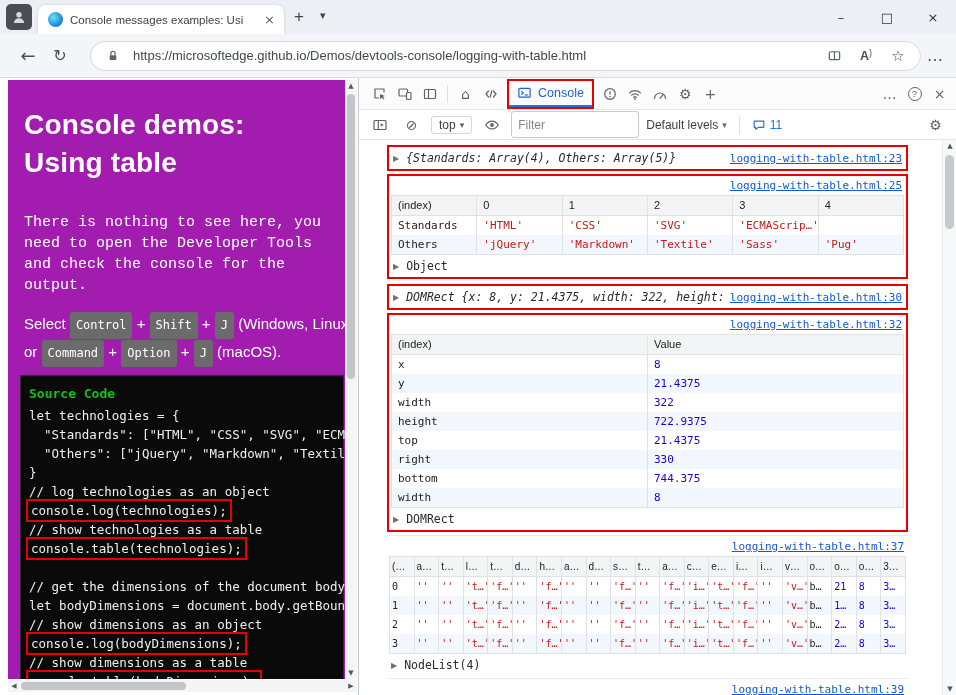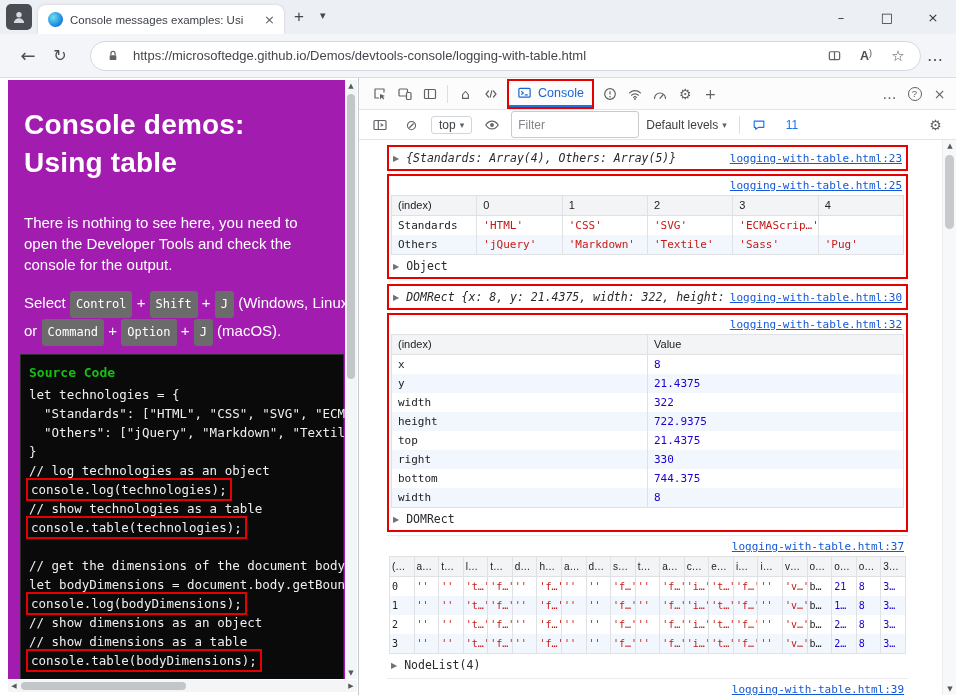--- a/index.html
+++ b/index.html
@@ -29,21 +29,21 @@
 .pill-ic{display:flex;align-items:center;justify-content:center;width:24px;height:24px;color:#4a4e55;}
 .read-aloud{font-size:12.5px;color:#4a4e55;font-weight:bold;}
 .read-aloud .paren{font-size:9px;position:relative;top:-3px;font-weight:normal;}
 .star{font-size:15px;color:#4a4e55;font-family:"DejaVu Sans",sans-serif;}
 .nav-more{margin:0 12px 0 6px;font-size:16px;color:#4a4e55;letter-spacing:1px;font-family:"DejaVu Sans",sans-serif;}
 
 
 .page-area{position:absolute;top:78px;left:0;width:358px;bottom:0;background:#fff;}
 .page-dark{position:absolute;left:8px;top:2px;width:337px;height:599px;background:#a21caf;color:#fff;padding:26px 8px 0 16px;overflow:hidden;}
 .ph1{font-size:28px;font-weight:700;line-height:38px;letter-spacing:.2px;}
-.pintro{margin-top:30px;font-size:15px;line-height:21px;max-width:310px;}
+.pintro{margin-top:30px;font-size:15px;line-height:21px;max-width:310px;font-family:Liberation Mono, monospace;}
 .pshort{margin-top:15px;font-size:15px;line-height:26px;}
 .sline{display:block;white-space:nowrap;}
 kbd.kb{display:inline-block;background:#6b6b6b;color:#fff;font-family:"DejaVu Sans Mono",monospace;font-size:12px;padding:0 6px 1px;border-radius:3px;}
 .codeblock{margin-top:8px;margin-left:-4px;background:#0a0a0a;border:1px solid #2e2e2e;padding:10px 0 10px 8px;width:324px;height:400px;font-family:"DejaVu Sans Mono","Liberation Mono",monospace;}
 .code-title{color:#13c113;font-size:13px;font-weight:bold;height:20px;}
 .code-line{font-size:12.5px;line-height:19px;color:#efefef;white-space:pre;}
 .hlbox{display:inline-block;border:2px solid var(--annotation-red,#e60000);padding:0 3px;margin:-2px 0 -2px -3px;}
 
 
 .vscroll{position:absolute;left:345px;top:2px;width:12px;height:599px;background:#f4f5f6;}
@@ -65,21 +65,21 @@
 .dt-right{margin-left:auto;display:flex;align-items:center;}
 .helpc{width:14px;height:14px;border:1.2px solid #5f6368;border-radius:50%;font-size:9.5px;display:flex;align-items:center;justify-content:center;color:#5f6368;}
 
 
 .ctb{height:30px;flex:0 0 30px;border-bottom:1px solid #e3e5e8;display:flex;align-items:center;padding:0 8px;gap:7px;font-size:12px;color:#3c4043;background:#fff;}
 .ctx{display:flex;align-items:center;gap:4px;border:1px solid #d2d5d9;border-radius:3px;padding:1px 7px;}
 .cdn{font-size:9px;}
 .filter{width:128px;height:27px;border:1px solid #c7cace;border-radius:3px;font-size:12px;padding:0 6px;color:#333;font-family:"Liberation Sans",sans-serif;}
 .filter::placeholder{color:#80868b;}
 .levels{display:flex;align-items:center;gap:4px;}
-.count{display:flex;gap:20px;color:var(--accent-blue,#1a73e8);font-size:12px;}
+.count{display:flex;gap:4px;color:var(--accent-blue,#1a73e8);font-size:12px;}
 .gear-right{margin-left:auto;}
 
 
 .cscroll{flex:1;position:relative;overflow:hidden;background:#fff;}
 .messages{position:absolute;left:28px;right:48px;top:0;bottom:0;font-family:"DejaVu Sans Mono","Liberation Mono",monospace;overflow:hidden;}
 .caret{color:#6e7276;font-size:8px;flex:0 0 auto;font-family:"DejaVu Sans",sans-serif;}
 .msg-row{display:flex;align-items:center;gap:7px;padding:4px 4px;}
 .preview{font-size:11.5px;font-style:italic;color:#28292c;white-space:nowrap;overflow:hidden;}
 .srclink{margin-left:auto;font-size:11px;color:var(--link-blue,#1558d6);text-decoration:underline;cursor:pointer;white-space:nowrap;text-align:center;}
 .redbox{border:2px solid var(--annotation-red,#e60000);}
@@ -190,22 +190,22 @@
           <div class="code-line"><span>  "Standards": ["HTML", "CSS", "SVG", "ECMASc</span></div>
           <div class="code-line"><span>  "Others": ["jQuery", "Markdown", "Textile",</span></div>
           <div class="code-line"><span>}</span></div>
           <div class="code-line"><span>// log technologies as an object</span></div>
           <div class="code-line"><span class="hlbox">console.log(technologies);</span></div>
           <div class="code-line"><span>// show technologies as a table</span></div>
           <div class="code-line"><span class="hlbox">console.table(technologies);</span></div>
           <div class="code-line"><span>&nbsp;</span></div>
           <div class="code-line"><span>// get the dimensions of the document body</span></div>
           <div class="code-line"><span>let bodyDimensions = document.body.getBoundin</span></div>
+          <div class="code-line"><span>// show dimensions as an object</span></div>
           <div class="code-line"><span class="hlbox">console.log(bodyDimensions);</span></div>
-          <div class="code-line"><span>// show dimensions as an object</span></div>
           <div class="code-line"><span>// show dimensions as a table</span></div>
           <div class="code-line"><span class="hlbox">console.table(bodyDimensions);</span></div>
         </div>
     </div>
   </div>
 
   <div class="vscroll">
     <span class="sb-arr" style="top:0">▲</span>
     <div class="vthumb"></div>
     <span class="sb-arr" style="bottom:0">▼</span>

